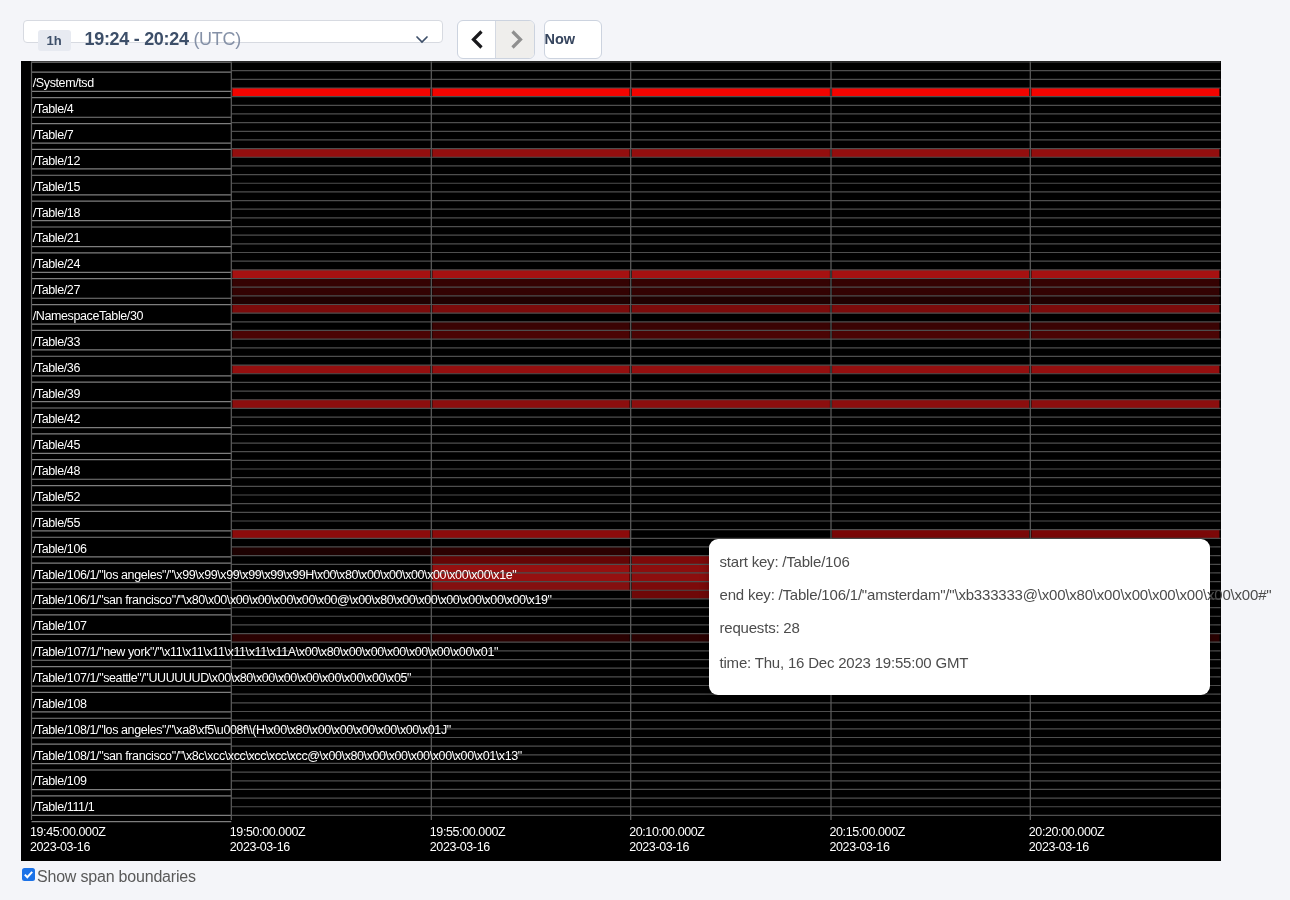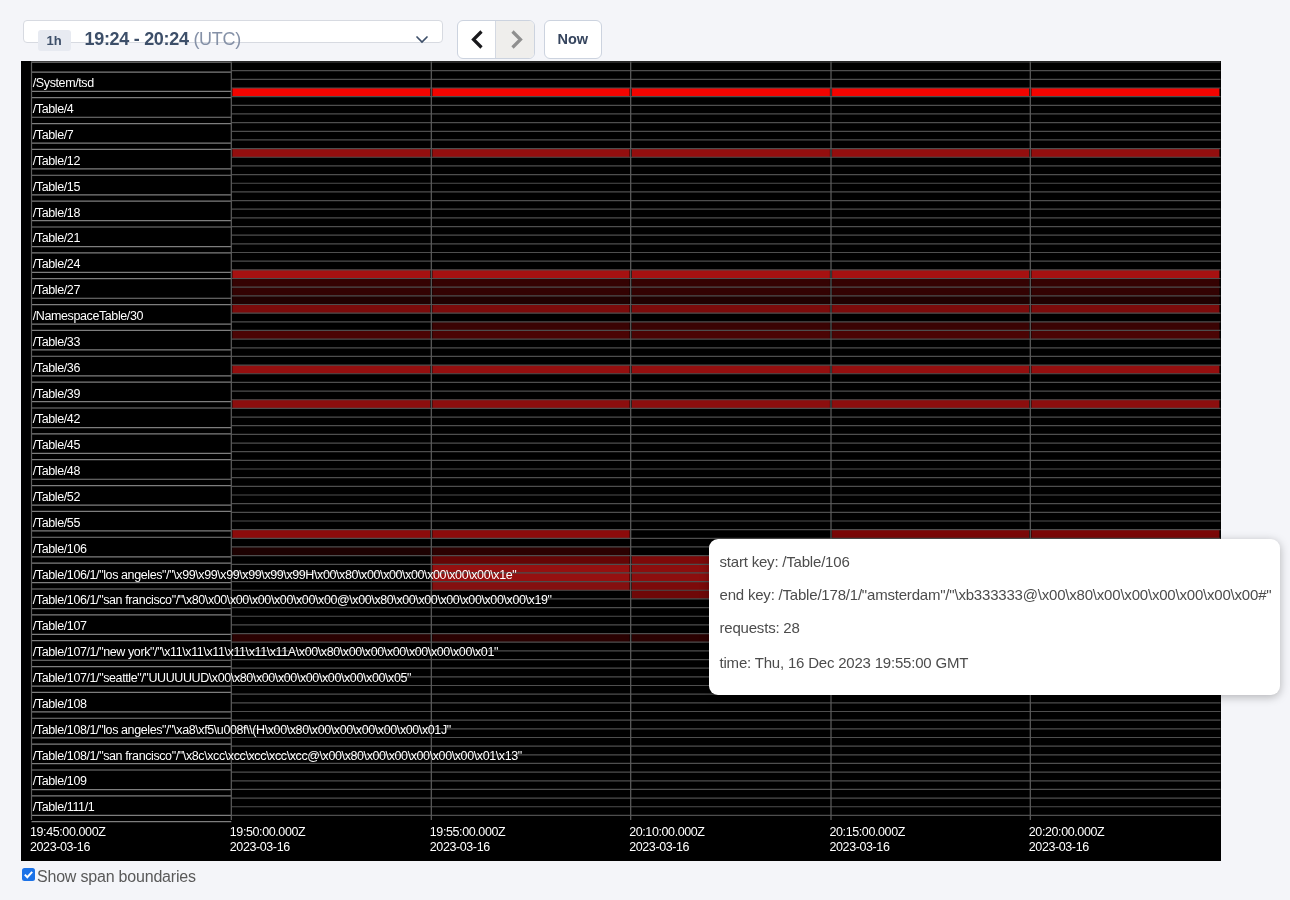--- a/index.html
+++ b/index.html
@@ -9,22 +9,22 @@
 border-radius:3px;color:#3d4f69;font-size:13px;font-weight:bold;text-align:center;line-height:21px}
 .trange{position:absolute;left:61px;top:0;height:35.5px;line-height:37px;font-size:18px;letter-spacing:-0.3px;
 color:#3d4f69;font-weight:bold;white-space:pre}
 .trange span{color:#8591a7;font-weight:normal}
 .caret{position:absolute;right:13px;top:14px}
 .bgrp{position:absolute;left:457px;top:20px;width:77.5px;height:38.5px;border:1px solid #ccd3df;
 border-radius:6px;background:#fff;overflow:hidden}
 .bgrp .r{position:absolute;right:0;top:0;width:38.9px;height:100%;background:#efeeec;border-left:1px solid #d4d9e2}
 .nowb{position:absolute;left:543.5px;top:20px;width:58.5px;height:38.5px;background:#fff;
 border:1px solid #ccd3df;border-radius:6px;color:#36455e;font-size:14.5px;font-weight:bold;
-text-align:center;line-height:37px}
-.tip{position:absolute;left:709px;top:539px;width:571px;height:156px;background:#fff;
+line-height:37px}
+.tip{position:absolute;left:709px;top:539px;width:501px;height:156px;background:#fff;
 border-radius:9px;box-shadow:0 2px 10px rgba(0,0,0,0.28);z-index:5}
 .tip div{position:absolute;left:10.5px;color:#4c4c4c;font-size:15px;letter-spacing:-0.2px;white-space:pre}
 .cbrow{position:absolute;left:21px;top:866px;height:20px}
 .cb{position:absolute;left:0.5px;top:2px;width:13px;height:13px;background:#1b72e8;border-radius:2.5px}
 .cb svg{position:absolute;left:1px;top:1px}
 .cbl{position:absolute;left:16px;top:1px;font-size:16px;letter-spacing:-0.2px;color:#595959;white-space:pre;line-height:20px}
 </style></head><body>
 <div class="sel">
  <div class="badge">1h</div>
  <div class="trange">19:24 - 20:24 <span>(UTC)</span></div>
@@ -156,21 +156,21 @@
 <text x="408.8" y="790.0" font-size="12.5" letter-spacing="-0.4" fill="#fff">2023-03-16</text>
 <text x="608.2" y="775.0" font-size="12.5" letter-spacing="-0.4" fill="#fff">20:10:00.000Z</text>
 <text x="608.2" y="790.0" font-size="12.5" letter-spacing="-0.4" fill="#fff">2023-03-16</text>
 <text x="808.5" y="775.0" font-size="12.5" letter-spacing="-0.4" fill="#fff">20:15:00.000Z</text>
 <text x="808.5" y="790.0" font-size="12.5" letter-spacing="-0.4" fill="#fff">2023-03-16</text>
 <text x="1007.8" y="775.0" font-size="12.5" letter-spacing="-0.4" fill="#fff">20:20:00.000Z</text>
 <text x="1007.8" y="790.0" font-size="12.5" letter-spacing="-0.4" fill="#fff">2023-03-16</text>
 </svg>
 <div class="tip">
  <div style="top:13.5px">start key: /Table/106</div>
- <div style="top:47px">end key: /Table/178/1/"amsterdam"/"\xb333333@\x00\x80\x00\x00\x00\x00\x00\x00#"</div>
+ <div style="top:47px">end key: /Table/106/1/"amsterdam"/"\xb333333@\x00\x80\x00\x00\x00\x00\x00\x00#"</div>
  <div style="top:79.5px">requests: 28</div>
  <div style="top:114.5px">time: Thu, 16 Dec 2023 19:55:00 GMT</div>
 </div>
 <div class="cbrow">
  <div class="cb">
       <svg width="11" height="11" viewBox="0 0 11 11">
         <path d="M1.8 5.6l2.5 2.6 4.9-5.4" stroke="#fff" stroke-width="2" fill="none"></path>
       </svg>
     </div>
  <div class="cbl">Show span boundaries</div>

